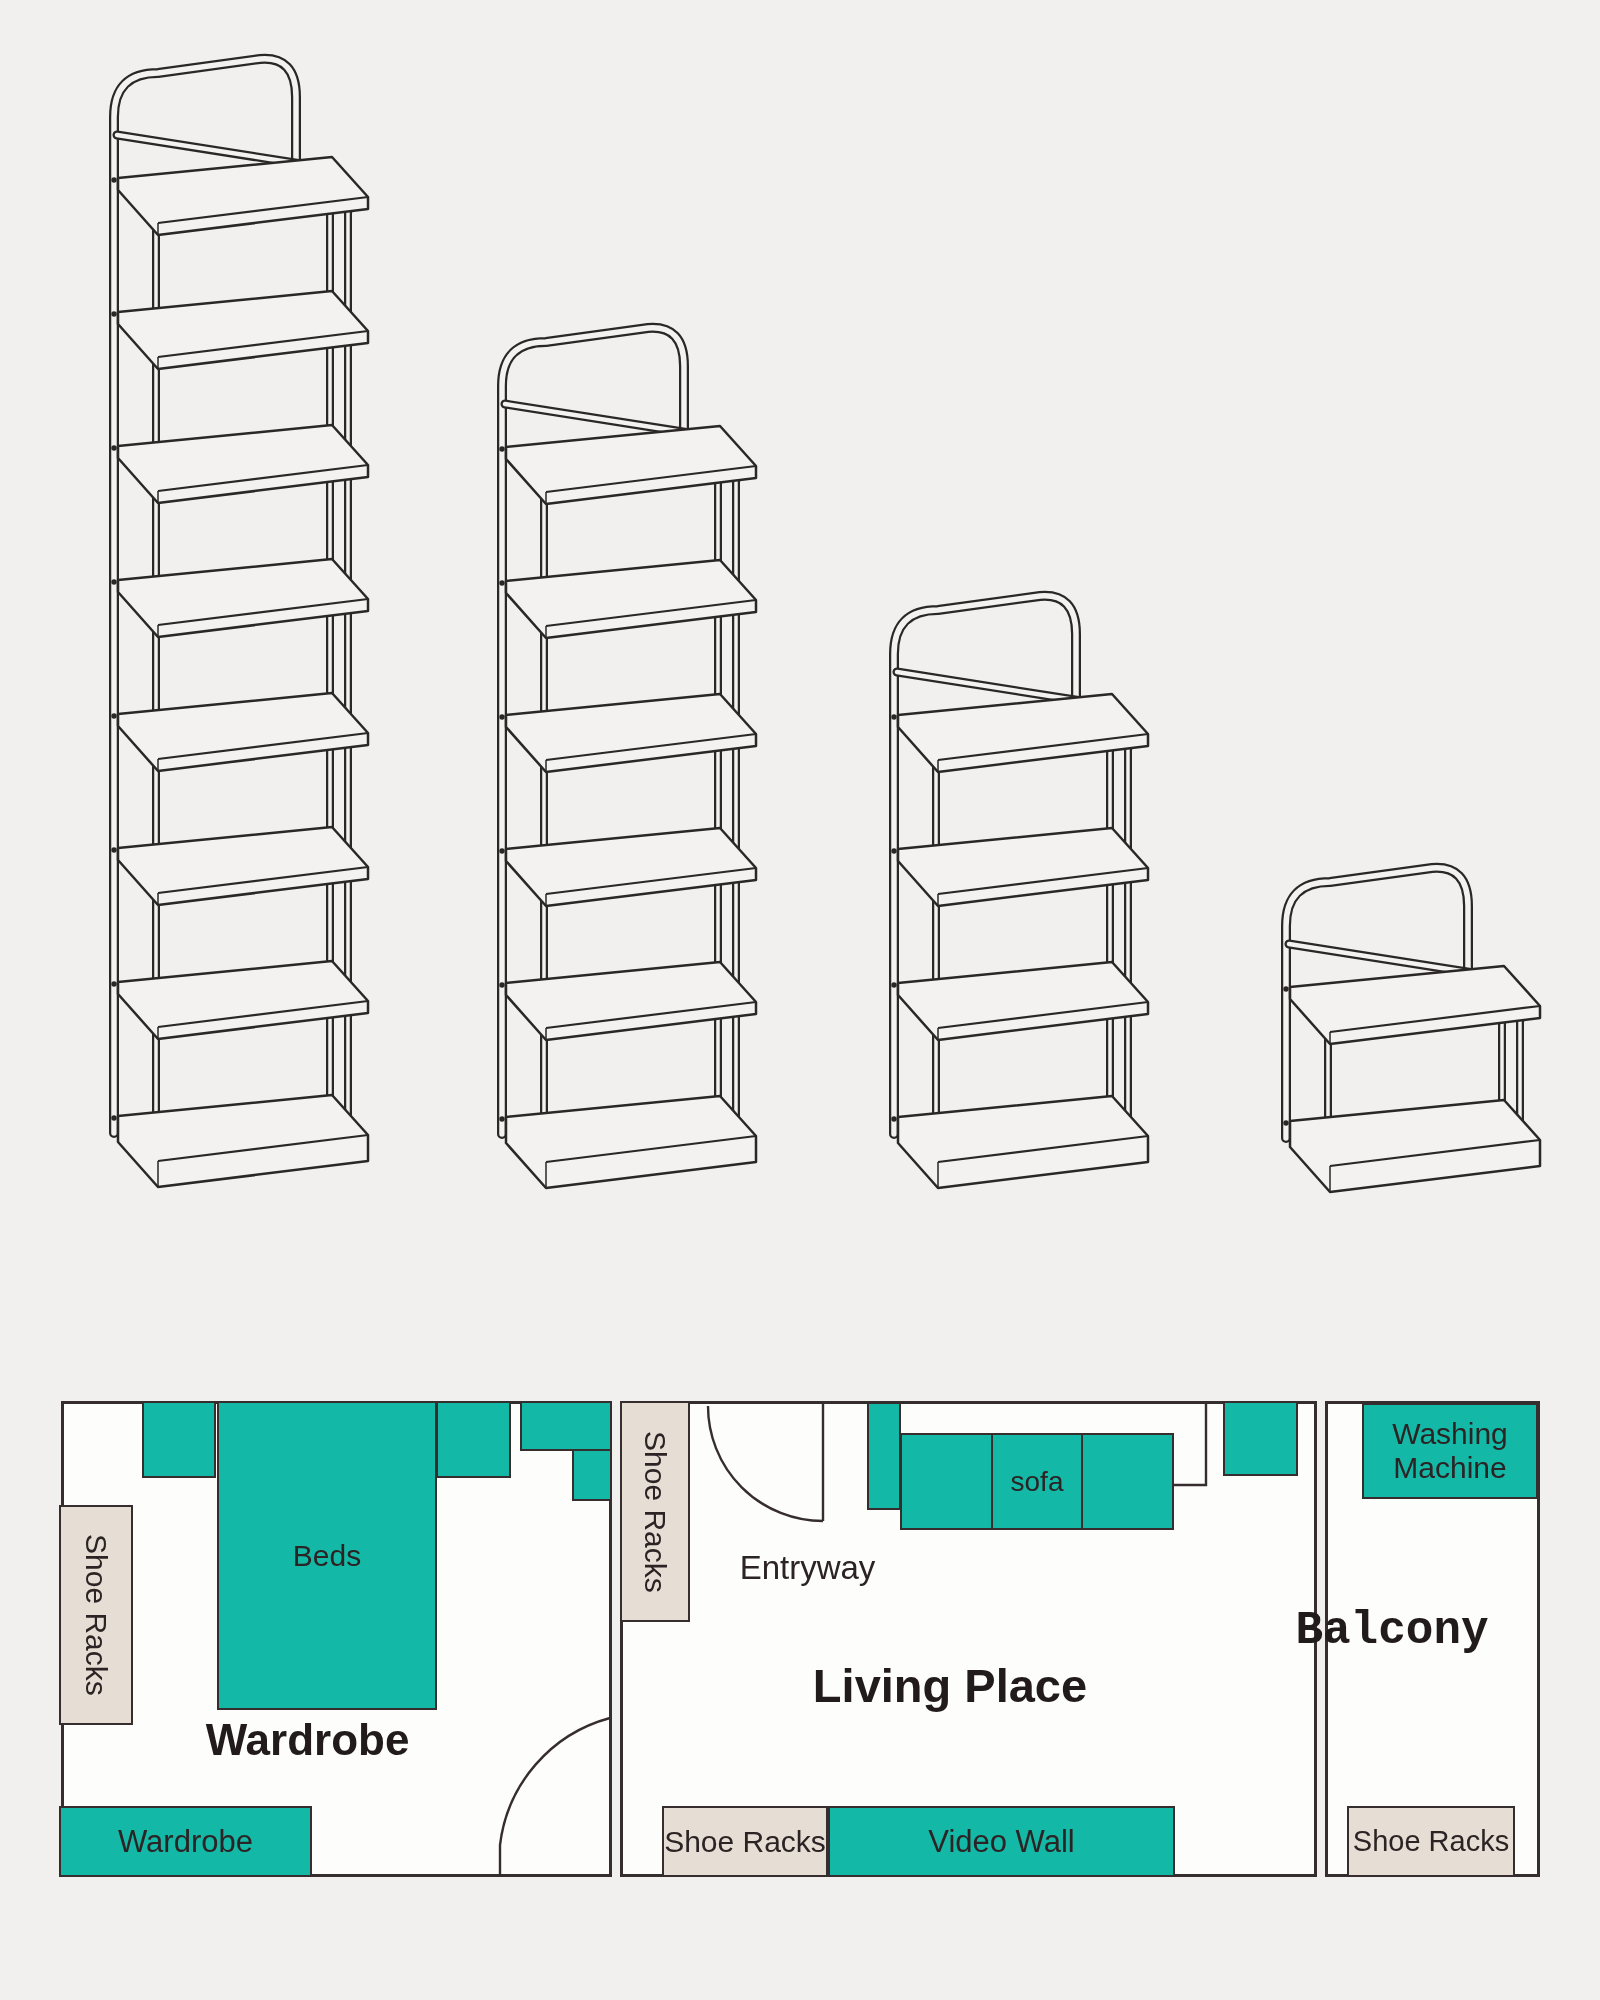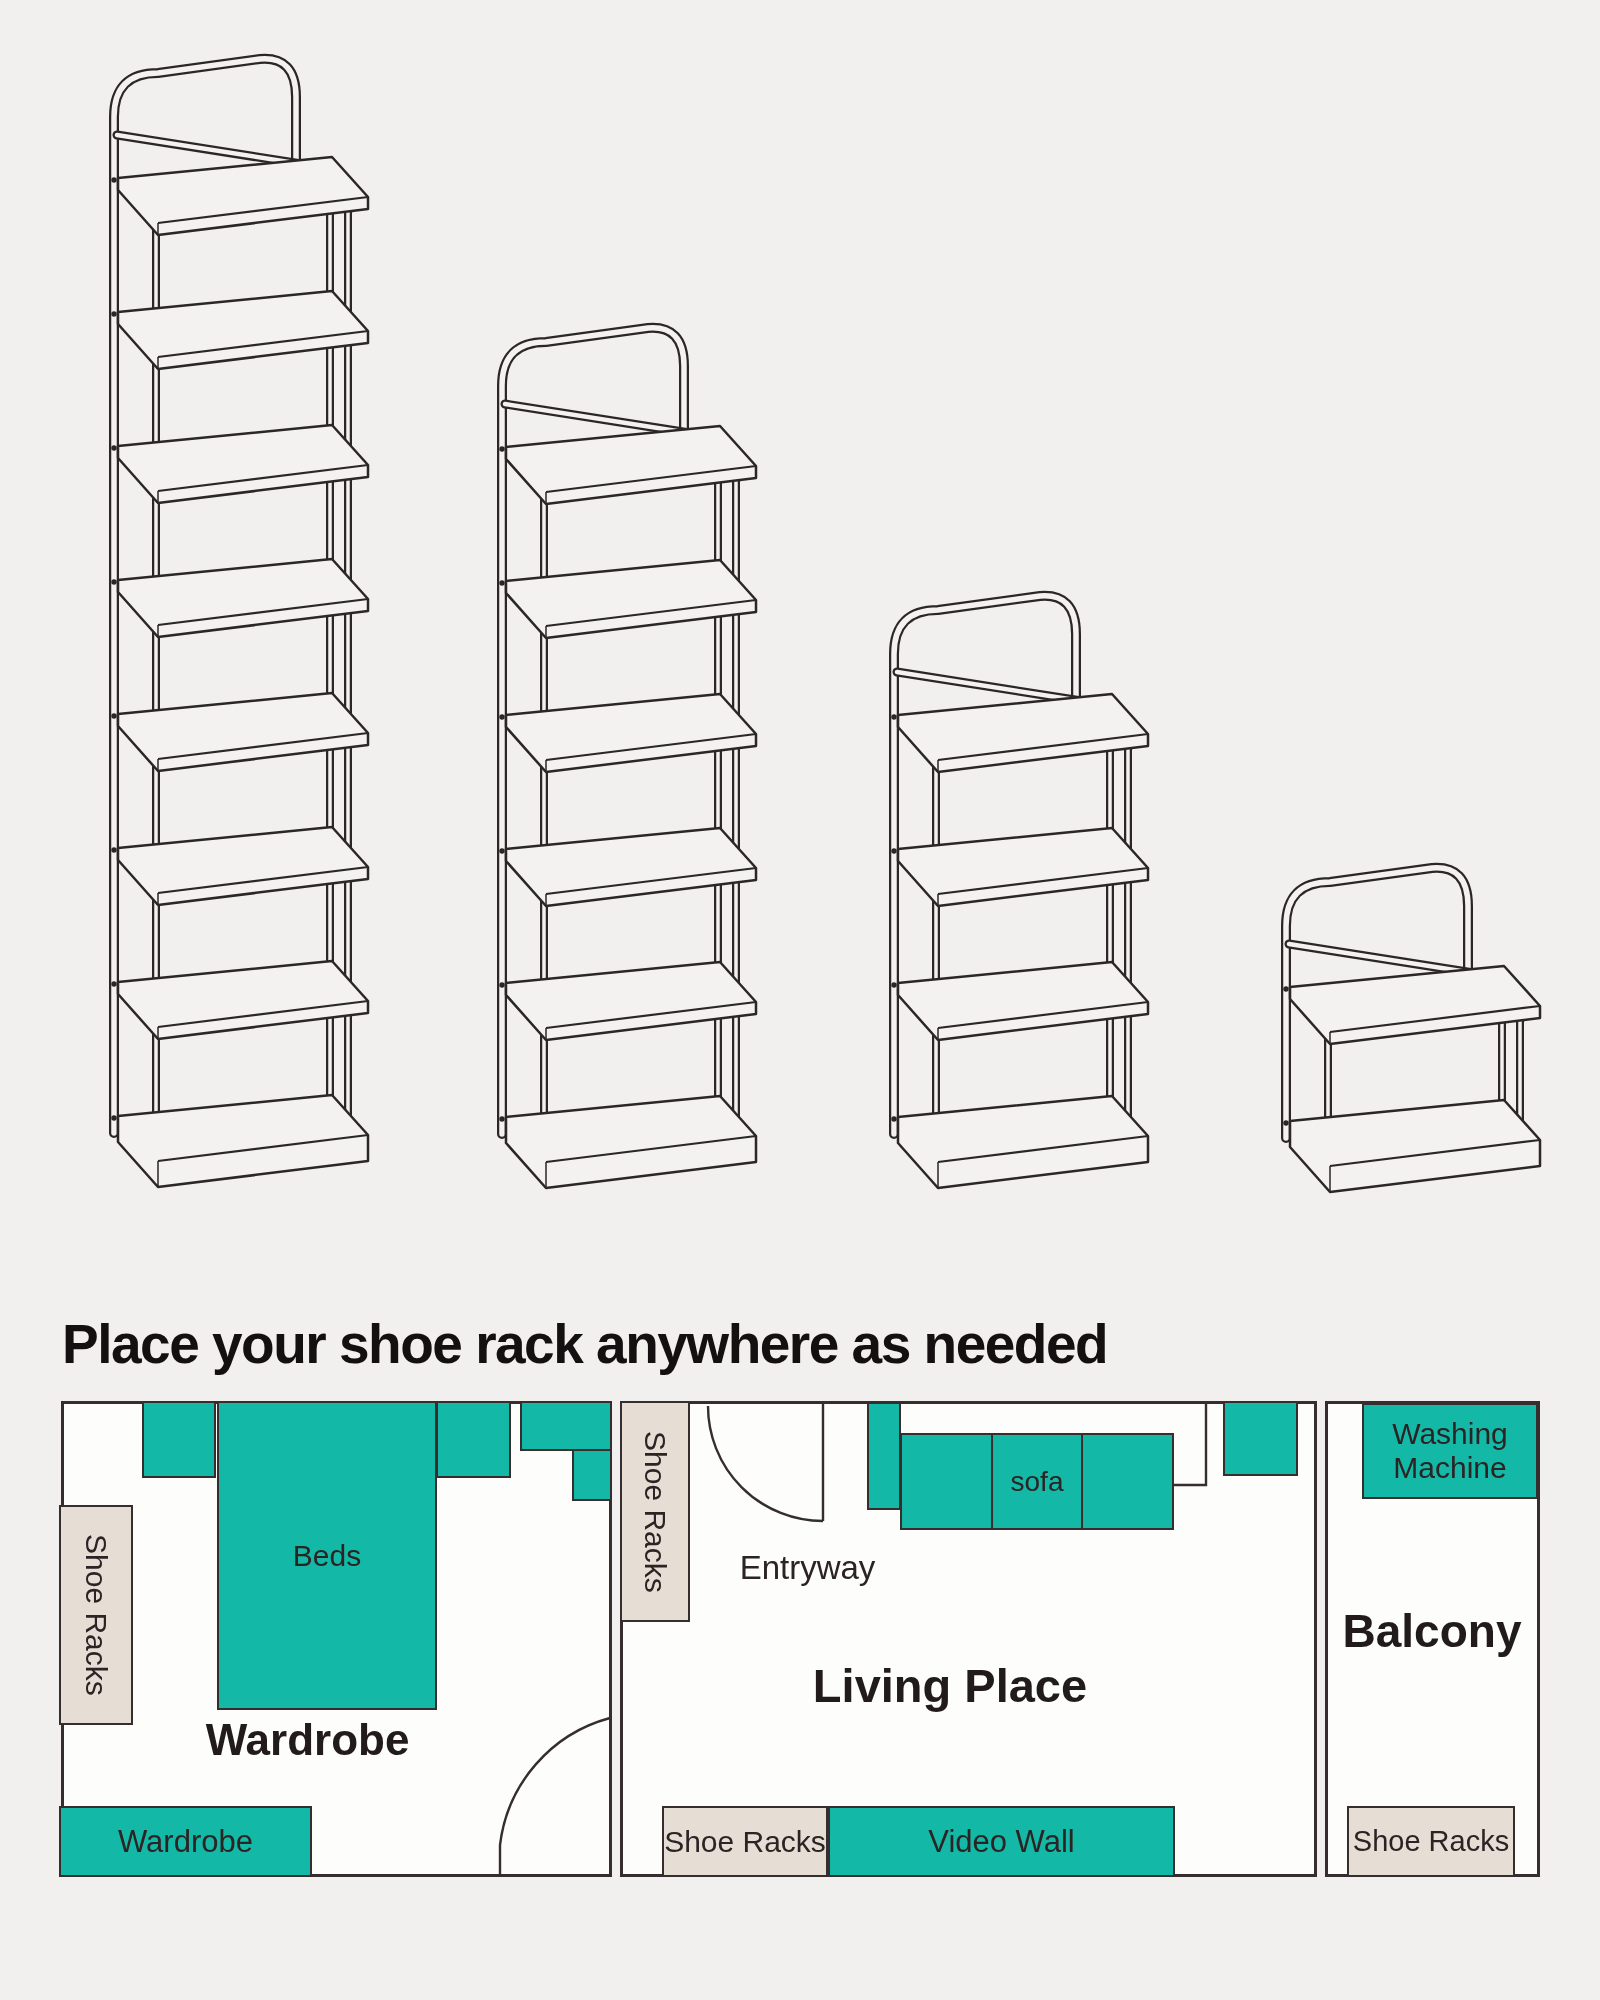--- a/index.html
+++ b/index.html
@@ -166,21 +166,20 @@
         <path d="M 1330,1032 L 1540,1006" fill="none" stroke="#2b2627" stroke-width="2.2"></path>
         <path d="M 1330,1032 L 1330,1044" fill="none" stroke="#2b2627" stroke-width="1.5"></path>
         <circle cx="1286" cy="989" r="2.7" fill="#2b2627"></circle>
         <path d="M 1290,1121 L 1504,1100 L 1540,1140 L 1540,1166 L 1330,1192 L 1290,1147 Z" fill="#f3f2f0" stroke="#2b2627" stroke-width="2.5" stroke-linejoin="round"></path>
         <path d="M 1330,1166 L 1540,1140" fill="none" stroke="#2b2627" stroke-width="2.2"></path>
         <path d="M 1330,1166 L 1330,1192" fill="none" stroke="#2b2627" stroke-width="1.5"></path>
         <circle cx="1286" cy="1123" r="2.7" fill="#2b2627"></circle>
       </g>
     </svg>
 
-  <h1 id="headline">Place your shoe rack anywhere as needed</h1>
 
   <div>
 
     <div class="room" style="left:61px;top:1401px;width:551px;height:476px;"></div>
     <div class="room" style="left:620px;top:1401px;width:697px;height:476px;"></div>
     <div class="room" style="left:1325px;top:1401px;width:215px;height:476px;"></div>
 
     <div class="furn nolabel" style="left:142px;top:1401px;width:74px;height:77px;"></div>
     <div class="furn" style="left:217px;top:1401px;width:220px;height:309px;font-size:30px;text-align:center;">
       <span>Beds</span>
@@ -219,21 +218,21 @@
     <div class="furn accent" style="left:662px;top:1806px;width:166px;height:71px;font-size:30px;line-height:1.05;">
       <span>Shoe Racks</span>
     </div>
     <div class="furn" style="left:828px;top:1806px;width:347px;height:71px;font-size:31px;">
       <span>Video Wall</span>
     </div>
 
     <div class="furn" style="left:1362px;top:1403px;width:176px;height:96px;font-size:30px;line-height:1.12;">
       <span>Washing Machine</span>
     </div>
-    <div class="room-label" style="left:1332px;top:1608px;width:200px;height:46px;font-size:46px;">
+    <div class="room-label" style="left:1292px;top:1608px;width:200px;height:46px;font-size:46px;font-family:Liberation Mono, monospace;">
       <span>Balcony</span>
     </div>
     <div class="furn accent" style="left:1347px;top:1806px;width:168px;height:71px;font-size:29px;line-height:1.05;">
       <span>Shoe Racks</span>
     </div>
 
     <svg id="plan-overlay" width="1600" height="2000" viewBox="0 0 1600 2000">
       <g fill="none" stroke="#352d2e" stroke-width="2.4">
         <path d="M 610,1718 A 150,150 0 0 0 500,1845 L 500,1877"></path>
         <path d="M 823,1404 L 823,1521"></path>

